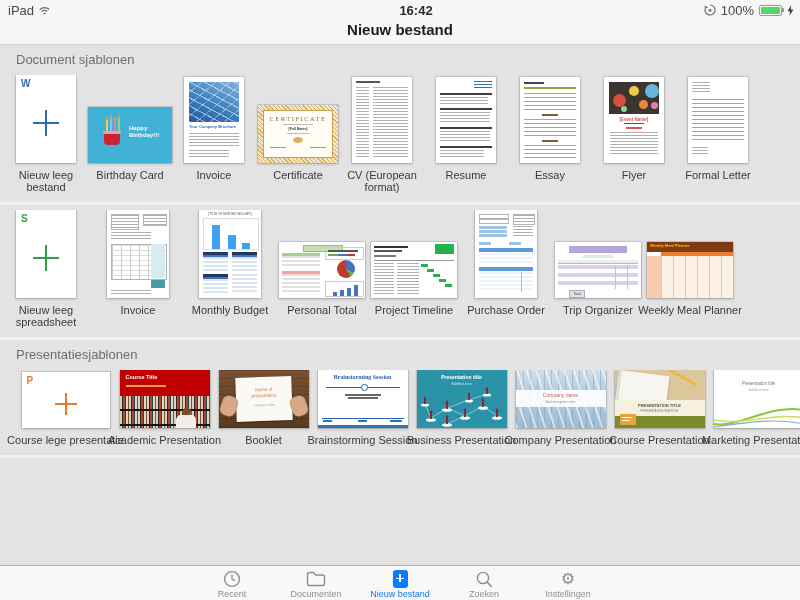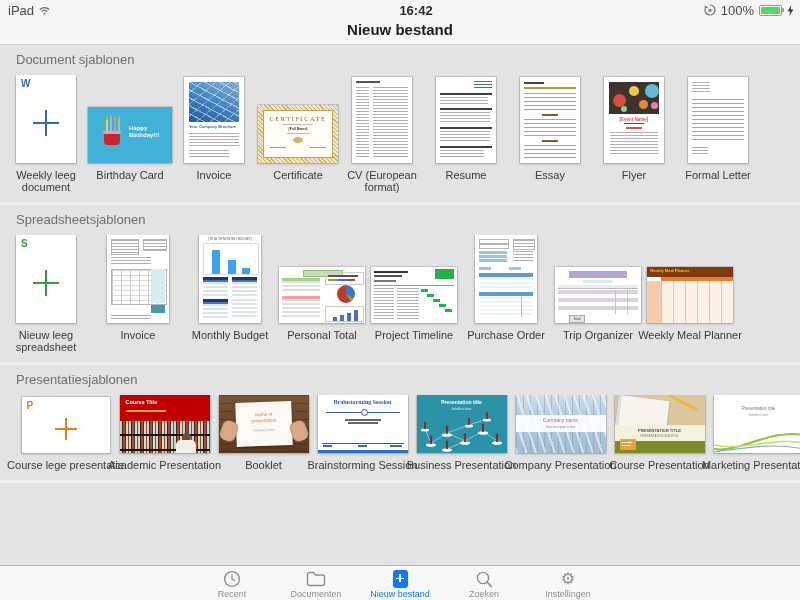--- a/index.html
+++ b/index.html
@@ -224,21 +224,21 @@
   <div class="section-title">Document sjablonen</div>
   <div class="tiles">
 
     <div class="tile">
       <div class="thumbwrap">
           <div class="thumb portrait c-blue" style="width:60px;height:88px;">
         <span class="blank-letter">W</span>
         <span class="plus"></span>
       </div>
         </div>
-      <div class="tlabel wrap">Weekly leeg document</div>
+      <div class="tlabel wrap">Nieuw leeg bestand</div>
     </div>
 
     <div class="tile">
       <div class="thumbwrap">
           <div class="thumb landscape tb-birthday">
         <div class="a" style="left:16px;top:26px;width:16px;height:12px;background:#c8252c;border-radius:0 0 4px 4px;"></div>
         <div class="a" style="left:15px;top:24px;width:18px;height:3px;background:#e8a0b4;border-radius:2px;"></div>
         <div class="a" style="left:18px;top:13px;width:1.6px;height:11px;background:#f3d23e;"></div>
         <div class="a" style="left:22px;top:11px;width:1.6px;height:13px;background:#7ec3e8;"></div>
         <div class="a" style="left:26px;top:13px;width:1.6px;height:11px;background:#e87fae;"></div>
@@ -356,21 +356,20 @@
         <div class="a lines d3" style="left:4px;top:70px;width:16px;height:8px;"></div>
       </div>
         </div>
       <div class="tlabel">Formal Letter</div>
     </div>
 
   </div>
 </div>
 
 <div class="section row2">
-  <div class="section-title">Spreadsheetsjablonen</div>
   <div class="tiles">
 
     <div class="tile">
       <div class="thumbwrap">
           <div class="thumb portrait c-green" style="width:60px;height:88px;">
         <span class="blank-letter">S</span>
         <span class="plus"></span>
       </div>
         </div>
       <div class="tlabel wrap">Nieuw leeg spreadsheet</div>

